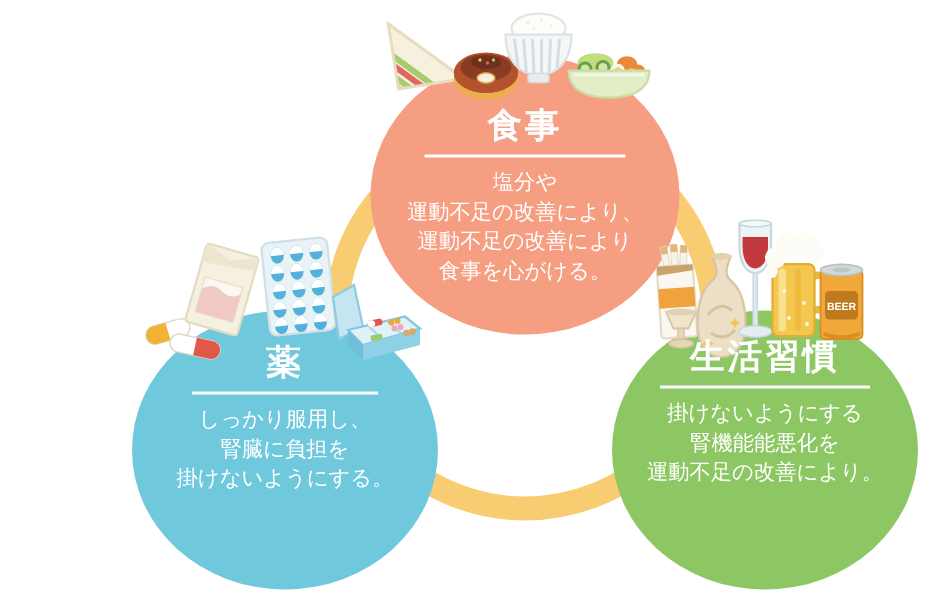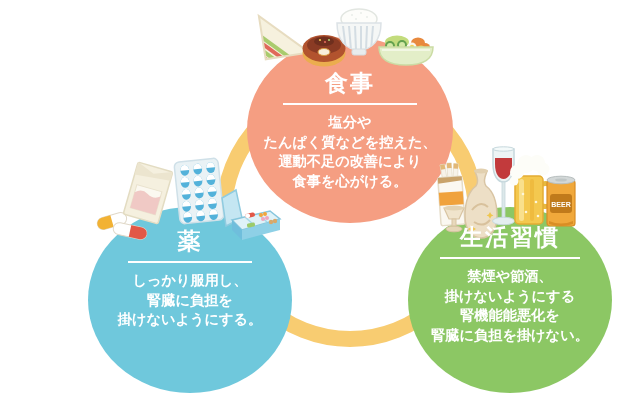--- a/index.html
+++ b/index.html
@@ -13,21 +13,21 @@
     position:absolute;left:176px;top:79px;width:268px;height:268px;
     border:16px solid #F8CC71;border-radius:50%;box-sizing:border-box;z-index:1;
   }
   .bubble{position:absolute;border-radius:50%;z-index:2;}
   .bubble.diet{left:207px;top:37px;width:206px;height:186px;}
   .bubble.medicine{left:48px;top:207px;width:204px;height:186px;}
   .bubble.lifestyle{left:368px;top:207px;width:204px;height:186px;}
   .txt{position:absolute;z-index:4;width:200px;text-align:center;color:#fff;}
   .txt .title{font-size:23px;font-weight:bold;letter-spacing:2px;line-height:26px;}
   .txt .sep{height:2px;background:#fff;border:0;margin:7px auto 8px;}
-  .txt .line{font-size:14.2px;font-weight:bold;line-height:19.5px;white-space:nowrap;}
+  .txt .line{font-size:14.2px;font-weight:normal;line-height:19.5px;white-space:nowrap;}
   .txt.diet-txt{left:210px;top:70px;}
   .txt.medicine-txt{left:50px;top:228px;}
   .txt.lifestyle-txt{left:370px;top:224px;}
   .icon{position:absolute;z-index:3;}
   svg{display:block;overflow:visible;}
 </style>
 </head>
 <body>
 
 <div class="stage">
@@ -265,35 +265,34 @@
       <rect x="6" y="21" width="22" height="19" rx="3" fill="#C07A1B"></rect>
       <text x="17" y="33.5" text-anchor="middle" font-size="7" font-weight="bold" fill="#FFFFFF" font-family="Liberation Sans, sans-serif">BEER</text>
       <path d="M5,48 Q17,53 29,48 L29,51 Q17,55 5,51 Z" fill="#D98E25"></path>
     </svg>
   </div>
 
   <div class="txt diet-txt">
     <div class="title">食事</div>
     <hr class="sep" style="width:134px;">
     <div class="line">塩分や</div>
-    <div class="line">たんぱく質などを控えた、</div>
+    <div class="line">運動不足の改善により、</div>
     <div class="line">運動不足の改善により</div>
     <div class="line">食事を心がける。</div>
   </div>
 
   <div class="txt medicine-txt">
     <div class="title">薬</div>
     <hr class="sep" style="width:124px;">
     <div class="line">しっかり服用し、</div>
     <div class="line">腎臓に負担を</div>
     <div class="line">掛けないようにする。</div>
   </div>
 
   <div class="txt lifestyle-txt">
     <div class="title">生活習慣</div>
     <hr class="sep" style="width:140px;">
-    <div class="line">禁煙や節酒、</div>
     <div class="line">掛けないようにする</div>
     <div class="line">腎機能能悪化を</div>
-    <div class="line">腎臓に負担を掛けない。</div>
+    <div class="line">運動不足の改善により。</div>
   </div>
 
 </div>
 
 </body></html>

